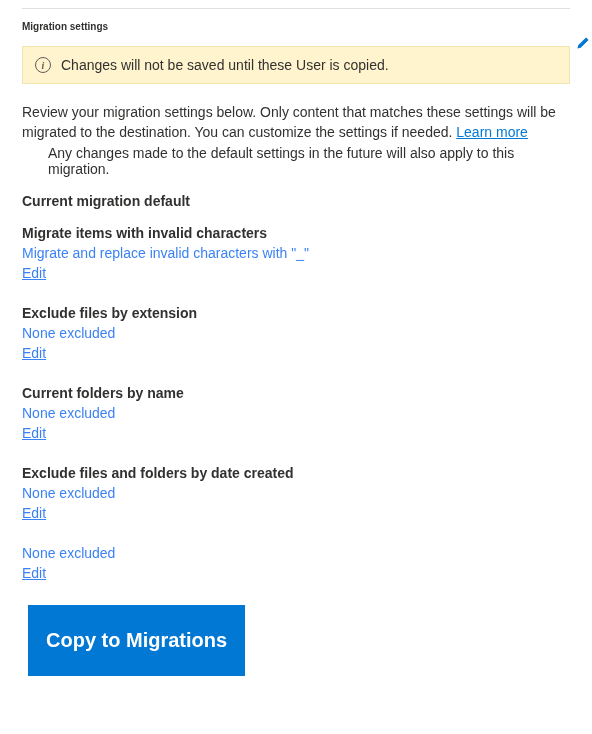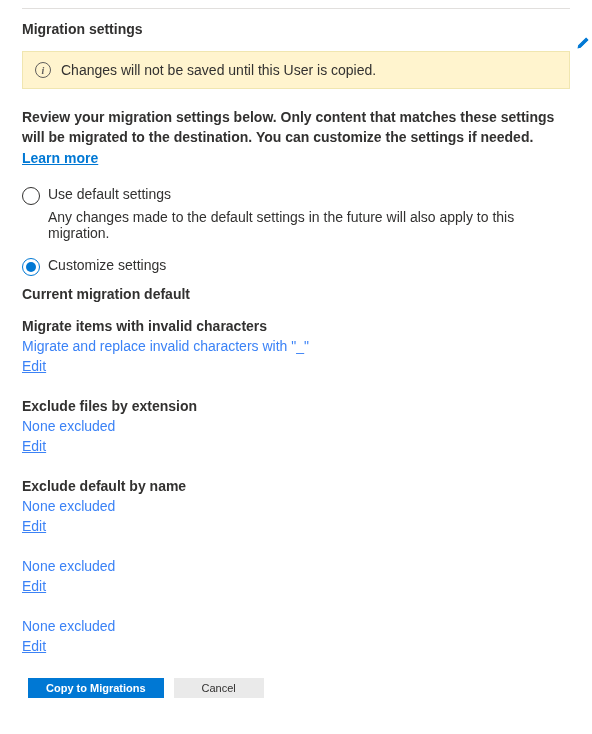--- a/index.html
+++ b/index.html
@@ -9,43 +9,41 @@
       color: #323130;
       margin: 0;
       padding: 0;
       width: 592px;
       background: #fff;
     }
     .container { padding: 0 22px 24px 22px; }
     .divider { height: 1px; background: #e1dfdd; margin: 8px 0 12px; }
     .section-title {
       font-weight: 600;
-      font-size: 14px;
+      font-size: 10px;
       margin: 0 0 14px;
     }
     .banner {
       background: #fff4ce;
       border: 1px solid #f0e6b0;
       padding: 10px 12px;
       display: flex;
       align-items: center;
       gap: 10px;
       margin-bottom: 18px;
     }
     .banner .info-icon {
       width: 16px; height: 16px; flex: none;
       border: 1px solid #605e5c; border-radius: 50%;
       display: inline-flex; align-items: center; justify-content: center;
       font-size: 10px; font-weight: 600; color: #605e5c;
       font-family: Georgia, serif; font-style: italic;
     }
     .review-text {
       line-height: 1.45;
-      margin-bottom: 18px;
-      font-weight: bold;
     }
     .link {
       color: #0078d4;
       text-decoration: underline;
       cursor: pointer;
     }
     .radio-row {
       display: flex;
       align-items: flex-start;
       gap: 8px;
@@ -75,21 +73,21 @@
     }
     .setting-block { margin-bottom: 24px; margin-top: 16px; }
     .setting-title { font-weight: 600; margin-bottom: 4px; }
     .setting-value { color: #3b82f6; margin-bottom: 4px; }
     .edit-link {
       color: #3b82f6; text-decoration: underline; cursor: pointer;
       display: inline-block;
     }
     .footer { display: flex; gap: 10px; margin: 8px 0 0 6px; }
     .btn {
-      border: none; padding: 4px 18px; font-size: 11px;
+      border: none; padding: 24px 18px; font-size: 20px;
       font-family: inherit; cursor: pointer; min-width: 90px;
     }
     .btn-primary { background: #0078d4; color: #fff; font-weight: 600; }
     .btn-secondary { background: #eaeaea; color: #323130; }
     .edit-pen {
       position: absolute; top: 28px; right: 2px;
       color: #0078d4;
     }
     .wrap { position: relative; }
   </style>
@@ -101,68 +99,58 @@
     <svg width="14" height="14" viewBox="0 0 16 16" fill="none">
         <path d="M11.5 2.5l2 2L5 13l-2.5.5L3 11l8.5-8.5z" stroke="#0078d4" stroke-width="1.2" fill="#0078d4"></path>
       </svg>
   </span>
   <div class="container">
     <div class="divider"></div>
     <div class="section-title">Migration settings</div>
 
     <div class="banner">
       <span class="info-icon">i</span>
-      <span>Changes will not be saved until this User is copied.</span>
+      <span>Changes will not be saved until these User is copied.</span>
     </div>
 
     <div class="review-text">
       <span>Review your migration settings below. Only content that matches these settings will be migrated to the destination. You can customize the settings if needed. </span><a class="link">Learn more</a>
     </div>
 
-    <div class="radio-row">
-      <span class="radio"></span>
-      <span class="radio-label">Use default settings</span>
-    </div>
     <div class="radio-desc">Any changes made to the default settings in the future will also apply to this migration.</div>
 
-    <div class="radio-row block-2">
-      <span class="radio selected">
-          <span class="dot"></span>
-        </span>
-      <span class="radio-label">Customize settings</span>
-    </div>
 
     <div class="subheading">Current migration default</div>
 
     <div class="setting-block">
       <div class="setting-title">Migrate items with invalid characters</div>
       <div class="setting-value">Migrate and replace invalid characters with "_"</div>
       <a class="edit-link">Edit</a>
     </div>
 
     <div class="setting-block">
       <div class="setting-title">Exclude files by extension</div>
       <div class="setting-value">None excluded</div>
       <a class="edit-link">Edit</a>
     </div>
 
     <div class="setting-block">
-      <div class="setting-title">Exclude default by name</div>
+      <div class="setting-title">Current folders by name</div>
       <div class="setting-value">None excluded</div>
       <a class="edit-link">Edit</a>
     </div>
 
     <div class="setting-block">
+      <div class="setting-title">Exclude files and folders by date created</div>
       <div class="setting-value">None excluded</div>
       <a class="edit-link">Edit</a>
     </div>
 
     <div class="setting-block">
       <div class="setting-value">None excluded</div>
       <a class="edit-link">Edit</a>
     </div>
 
     <div class="footer">
       <button class="btn btn-primary">Copy to Migrations</button>
-      <button class="btn btn-secondary">Cancel</button>
     </div>
   </div>
 </div>
 
 </body></html>

